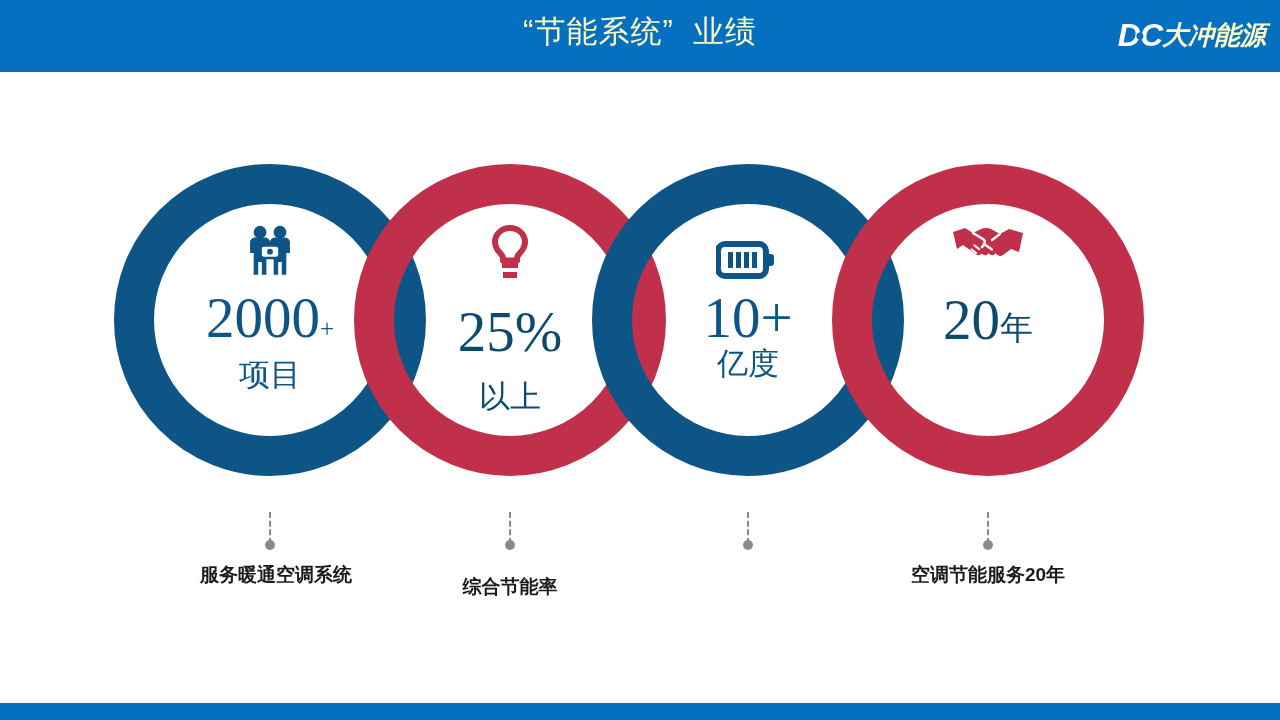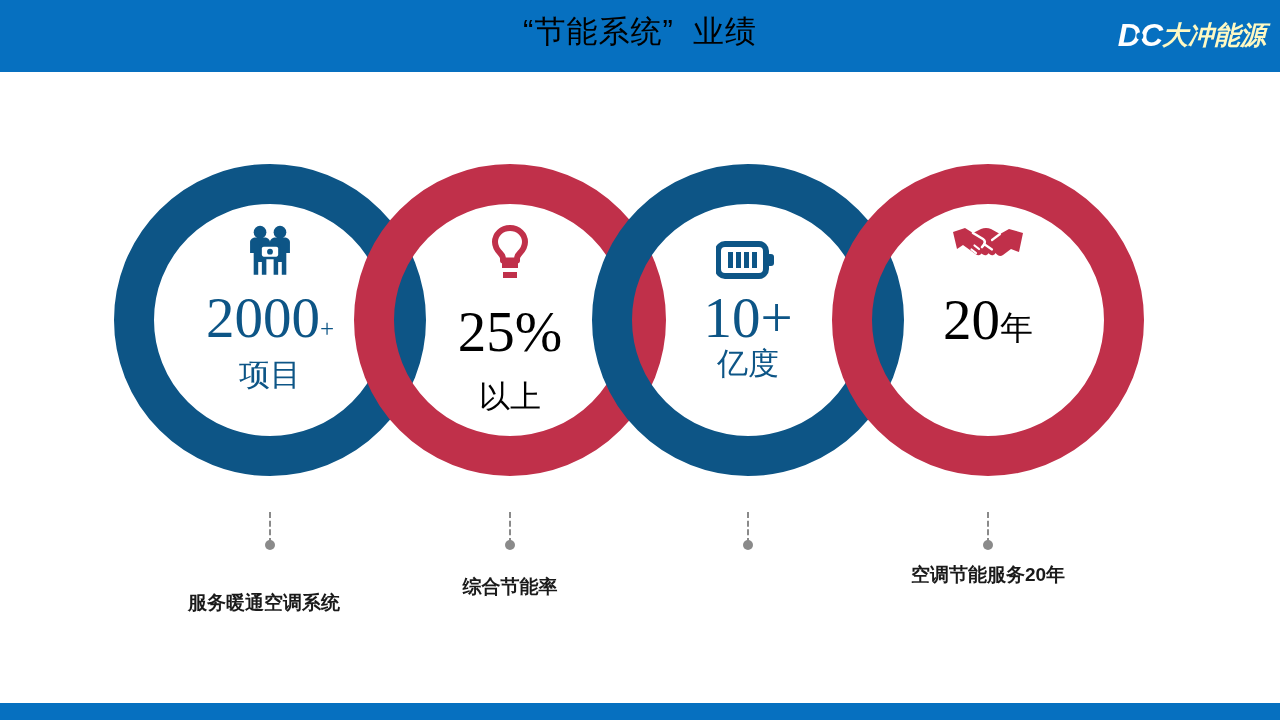--- a/index.html
+++ b/index.html
@@ -23,21 +23,21 @@
     height: 72px;
     background: #0670c0;
   }
   #header-title {
     position: absolute;
     left: 0; top: 0;
     width: 1280px;
     height: 72px;
     line-height: 64px;
     text-align: center;
-    color: #000000;
+    color: #fef9c3;
     font-size: 31px;
     font-weight: 400;
     letter-spacing: 1px;
     white-space: pre;
   }
   #brand-logo {
     position: absolute;
     right: 14px;
     top: 12px;
     height: 46px;
@@ -126,21 +126,21 @@
     font-family: "Liberation Sans", "DejaVu Sans", sans-serif;
     font-size: 33px;
   }
   .ring-unit {
     font-size: 31px;
     line-height: 30px;
     margin-top: 1px;
     font-weight: 400;
   }
   .c-blue { color: #0d5586; }
-  .c-red  { color: #000000; margin-top: 20px; }
+  .c-red  { color: #0c4a6e; margin-top: 20px; }
 
   
   .connector {
     position: absolute;
     width: 2px;
     height: 32px;
     border-left: 2px dashed #8a8a8a;
   }
   .connector-dot {
     position: absolute;
@@ -244,21 +244,21 @@
       </svg>
     </div>
     <div class="ring-value c-red">
       <span>20</span><span class="suffix-cn">年</span>
     </div>
     <div class="ring-unit c-red"></div>
   </div>
 
   <div class="connector" style="left:269px; top:440px;"></div>
   <div class="connector-dot" style="left:265px; top:468px;"></div>
-  <div class="caption" style="left:264px; top:490px;margin-top:28px;">服务暖通空调系统</div>
+  <div class="caption" style="left:276px; top:490px;">服务暖通空调系统</div>
 
   <div class="connector" style="left:509px; top:440px;"></div>
   <div class="connector-dot" style="left:505px; top:468px;"></div>
   <div class="caption" style="left:510px; top:502px;">综合节能率</div>
 
   <div class="connector" style="left:747px; top:440px;"></div>
   <div class="connector-dot" style="left:743px; top:468px;"></div>
 
   <div class="connector" style="left:987px; top:440px;"></div>
   <div class="connector-dot" style="left:983px; top:468px;"></div>

